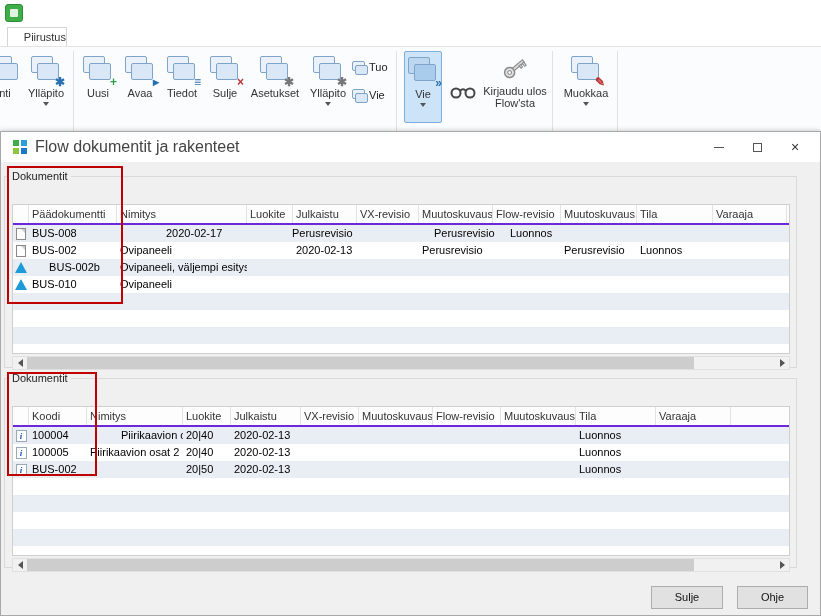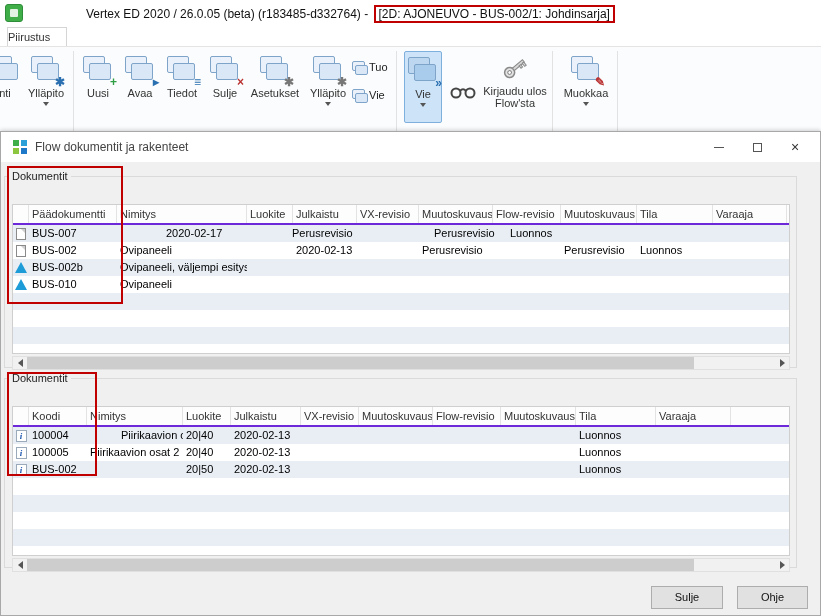--- a/index.html
+++ b/index.html
@@ -8,21 +8,21 @@
   .screen { position:relative; width:821px; height:616px; overflow:hidden; background:#fff; font-size:11px; color:#222; }
 
   
   .app-titlebar { position:absolute; left:0; top:0; width:821px; height:28px; background:#fff; }
   .app-icon { position:absolute; left:5px; top:4px; width:18px; height:18px; background:#3fae49; border-radius:3px; border:1px solid #2e8d38; }
   .app-icon::after { content:""; position:absolute; left:4px; top:4px; width:8px; height:8px; background:#fff; opacity:.85; border-radius:1px; }
   .app-title { position:absolute; left:86px; top:0; height:28px; line-height:28px; font-size:12px; color:#111; white-space:nowrap; }
   .title-highlight { border:2px solid #c00000; padding:0 3px; margin-left:2px; }
 
   
-  .tab-piirustus { position:absolute; left:7px; top:27px; width:60px; height:19px; background:#fff; border:1px solid #d5d5d5; border-bottom:none; text-align:left; line-height:18px; color:#333; }
+  .tab-piirustus { position:absolute; left:7px; top:27px; width:60px; height:19px; background:#fff; border:1px solid #d5d5d5; border-bottom:none; text-align:right; line-height:18px; color:#333; }
 
   
   .ribbon { position:absolute; left:0; top:46px; width:821px; height:85px; background:#fbfcfd; border-top:1px solid #e4e4e4; }
   .rbtn { position:absolute; top:4px; height:72px; display:flex; flex-direction:column; align-items:center; padding-top:3px; }
   .rbtn .rlabel { margin-top:3px; color:#333; white-space:pre-line; text-align:center; line-height:12px; }
   .darrow { width:0; height:0; border-left:3px solid transparent; border-right:3px solid transparent; border-top:4px solid #555; margin:3px auto 0; }
   .ricon { position:relative; width:34px; height:30px; flex:0 0 30px; }
   .ricon .f1,.ricon .f2 { position:absolute; width:22px; height:17px; background:#eaf1fa; border:1px solid #7fa4c9; border-radius:2px; }
   .ricon .f1 { left:2px; top:2px; }
   .ricon .f2 { left:8px; top:9px; background:#d9e7f7; }
@@ -33,21 +33,21 @@
   .smallbtn { position:absolute; left:348px; width:46px; height:24px; display:flex; align-items:center; gap:3px; padding-left:2px; }
   .smallbtn .rlabel { margin:0; }
   .rbtn.selected { background:#cde4f8; border:1px solid #7fb0dd; border-radius:2px; }
   .rsep { position:absolute; top:4px; width:1px; height:114px; background:#e2e2e2; }
   .rgroup-label { position:absolute; top:118px; height:13px; text-align:center; font-size:10px; color:#666; }
   .binoc-btn { position:absolute; left:446px; top:28px; width:34px; height:34px; display:flex; align-items:center; justify-content:center; }
 
   
   .dialog { position:absolute; left:0; top:131px; width:821px; height:485px; background:#f0f0f0; border:1px solid #a8a8a8; box-shadow:0 -1px 4px rgba(0,0,0,.18); }
   .dlg-titlebar { position:absolute; left:0; top:0; width:100%; height:30px; background:#fff; }
-  .dlg-title { position:absolute; left:34px; top:0; height:30px; line-height:30px; font-size:12px; color:#444; }
+  .dlg-title { position:absolute; left:34px; top:0; height:30px; line-height:30px; font-size:16px; color:#444; }
   .dlg-icon { position:absolute; left:11px; top:7px; width:16px; height:16px; }
   .winbtns { position:absolute; right:6px; top:0; height:30px; display:flex; }
   .winbtn { width:38px; height:30px; display:flex; align-items:center; justify-content:center; color:#444; }
   .glyph-min { width:10px; height:1px; background:#555; }
   .glyph-max { width:9px; height:9px; border:1px solid #555; }
   .glyph-close { font-size:14px; line-height:14px; color:#333; }
 
   fieldset.groupbox { position:absolute; left:3px; width:793px; border:1px solid #dadada; background:transparent; }
   fieldset.groupbox legend { font-size:11px; color:#222; padding:0 3px; margin-left:4px; }
   .gb-docs { top:38px; height:198px; }
@@ -87,23 +87,20 @@
   .anno-docs { left:7px; top:166px; width:116px; height:138px; }
   .anno-structs { left:7px; top:372px; width:90px; height:104px; }
 </style>
 </head>
 <body>
 
 <div class="screen">
 
   <div class="app-titlebar">
     <div class="app-icon"></div>
-    <div class="app-title">
-      <span>Vertex ED 2020 / 26.0.05 (beta) (r183485-d332764) - </span><span class="title-highlight">[2D: AJONEUVO - BUS-002/1: Johdinsarja]</span>
-    </div>
   </div>
 
   <div class="tab-piirustus">Piirustus</div>
 
   <div class="ribbon">
 
     <div class="rbtn" style="left:-16px;width:42px">
       <div class="ricon">
           <div class="f1"></div>
           <div class="f2"></div>
@@ -277,21 +274,21 @@
             <div class="th" style="flex: 0 0 76px;">Muutoskuvaus</div>
             <div class="th" style="flex: 0 0 76px;">Tila</div>
             <div class="th" style="flex: 0 0 74px;">Varaaja</div>
             <div class="th filler" style="flex: 1 1 auto;"></div>
           </div>
           <div class="tbody">
             <div class="tr">
               <div class="td icon-cell" style="flex: 0 0 16px;">
                 <span class="icn-document"></span>
               </div>
-              <div class="td" style="flex: 0 0 88px;">BUS-007</div>
+              <div class="td" style="flex: 0 0 88px;">BUS-008</div>
               <div class="td" style="flex: 0 0 46px;"></div>
               <div class="td" style="flex: 0 0 64px;">2020-02-17</div>
               <div class="td" style="flex: 0 0 62px;"></div>
               <div class="td" style="flex: 0 0 74px;">Perusrevisio</div>
               <div class="td" style="flex: 0 0 68px;"></div>
               <div class="td" style="flex: 0 0 76px;">Perusrevisio</div>
               <div class="td" style="flex: 0 0 76px;">Luonnos</div>
               <div class="td" style="flex: 0 0 74px;"></div>
             </div>
             <div class="tr">
@@ -306,21 +303,21 @@
               <div class="td" style="flex: 0 0 74px;">Perusrevisio</div>
               <div class="td" style="flex: 0 0 68px;"></div>
               <div class="td" style="flex: 0 0 76px;">Perusrevisio</div>
               <div class="td" style="flex: 0 0 76px;">Luonnos</div>
               <div class="td" style="flex: 0 0 74px;"></div>
             </div>
             <div class="tr">
               <div class="td icon-cell" style="flex: 0 0 16px;">
                 <span class="icn-model"></span>
               </div>
-              <div class="td" style="flex: 0 0 88px;">BUS-002b</div>
+              <div class="td" style="flex: 0 0 88px; text-align: center;">BUS-002b</div>
               <div class="td" style="flex: 0 0 130px;">Ovipaneeli, väljempi esitys</div>
               <div class="td" style="flex: 0 0 46px;"></div>
               <div class="td" style="flex: 0 0 64px;"></div>
               <div class="td" style="flex: 0 0 62px;"></div>
               <div class="td" style="flex: 0 0 74px;"></div>
               <div class="td" style="flex: 0 0 68px;"></div>
               <div class="td" style="flex: 0 0 76px;"></div>
               <div class="td" style="flex: 0 0 76px;"></div>
               <div class="td" style="flex: 0 0 74px;"></div>
             </div>

